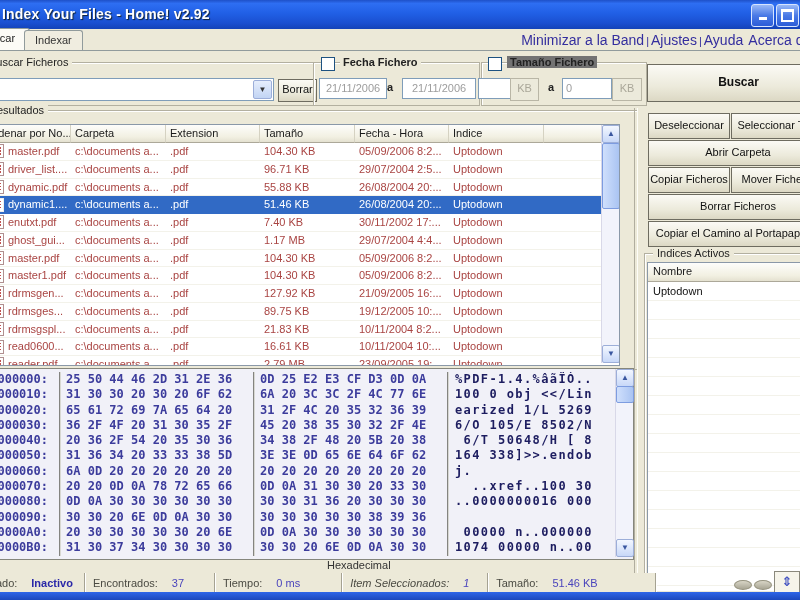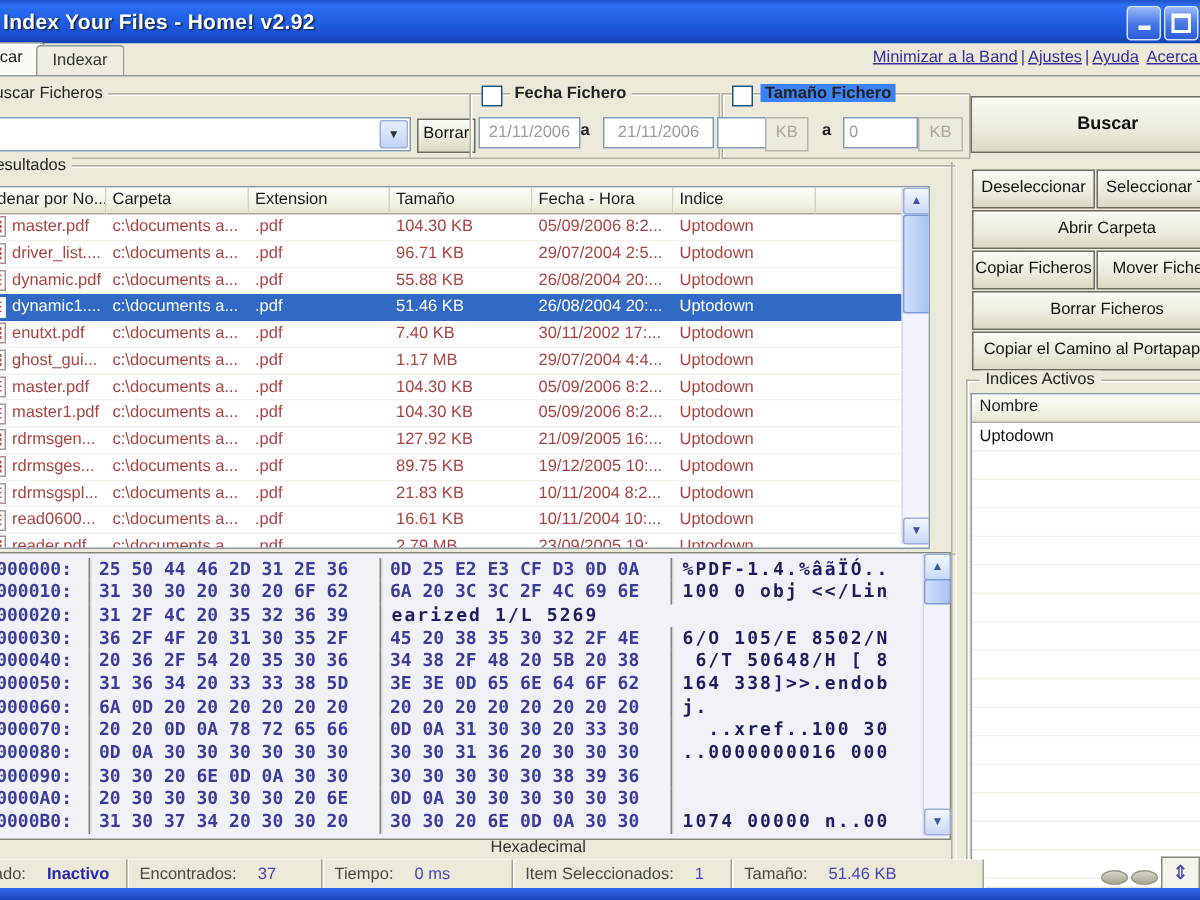--- a/index.html
+++ b/index.html
@@ -20,21 +20,21 @@
   .tb-max span{display:inline-block;width:9px;height:8px;border:2px solid #fff;border-top-width:3px;margin-top:4px;}
 
   
   .tabstrip{position:absolute;left:0;top:29px;width:860px;height:21px;background:#ece9d8;
     border-bottom:1px solid #919b9c;}
   .tab{position:absolute;bottom:0;height:19px;border:1px solid #919b9c;border-bottom:none;
     border-radius:3px 3px 0 0;text-align:center;line-height:18px;padding:0 10px;}
   .tab.active{left:-6px;width:42px;background:#fcfbf6;height:21px;font-weight:normal;}
   .tab.inactive{left:52px;background:#f0ede0;color:#333;}
   .links{position:absolute;right:8px;top:3px;white-space:nowrap;}
-  .links a{color:#342e9e;text-decoration:underline;margin:0 1px;font-size:11px;}
+  .links a{color:#342e9e;margin:0 1px;font-size:14px;}
   .links .sep{color:#342e9e;margin:0 1px;}
 
   
   .grp{position:absolute;border:1px solid #b3b0a0;box-shadow:1px 1px 0 #fff inset;}
   .grp-label{position:absolute;top:-7px;left:8px;background:#ece9d8;padding:0 4px;color:#222;white-space:nowrap;}
 
   .field{position:absolute;background:#fff;border:1px solid #7f9db9;height:19px;line-height:18px;padding:0 3px;}
   .field.gray{color:#9d9d9d;text-align:center;}
   .btn{position:absolute;background:linear-gradient(180deg,#fbfaf5,#eceadb 60%,#dcd8c4);
     border:1px solid #6e6c60;text-align:center;color:#111;cursor:default;}
@@ -136,21 +136,21 @@
 
   <div class="grp" style="left:341px;top:62px;width:165px;height:42px;"></div>
   <div class="chk" style="left:349px;top:57px;"></div>
   <div class="lbl" style="left:368px;top:56px;background:#ece9d8;padding:0 3px;">Fecha Fichero</div>
   <div class="field gray" style="left:347px;top:78px;width:60px;">21/11/2006</div>
   <div class="lbl" style="left:415px;top:81px;">a</div>
   <div class="field gray" style="left:430px;top:78px;width:66px;">21/11/2006</div>
 
   <div class="grp" style="left:509px;top:62px;width:164px;height:42px;"></div>
   <div class="chk" style="left:516px;top:57px;"></div>
-  <div class="lbl" style="left:535px;top:56px;background:#3b82f6;padding:0 3px;">Tamaño Fichero</div>
+  <div class="lbl" style="left:535px;top:56px;background:#737373;padding:0 3px;">Tamaño Fichero</div>
   <div class="field" style="left:506px;top:78px;width:26px;"></div>
   <div class="btn dis" style="left:538px;top:78px;width:27px;height:21px;line-height:19px;">KB</div>
   <div class="lbl" style="left:576px;top:81px;">a</div>
   <div class="field" style="left:590px;top:78px;width:42px;color:#9d9d9d;">0</div>
   <div class="btn dis" style="left:640px;top:78px;width:28px;height:21px;line-height:19px;">KB</div>
 
   <div class="btn" style="left:675px;top:64px;width:181px;height:36px;line-height:34px;font-weight:bold;font-size:12px;">Buscar</div>
 
   <div class="grp" style="left:4px;top:110px;width:660px;height:258px;">
     <div class="grp-label">Resultados</div>
@@ -361,25 +361,26 @@
     <div id="hex-rows" style="position:absolute;left:0;top:3px;width:634px;">
         <div class="hexrow">
           <div class="hx-off">00000000:</div>
           <div class="hx-g1">25 50 44 46 2D 31 2E 36</div>
           <div class="hx-g2">0D 25 E2 E3 CF D3 0D 0A</div>
           <div class="hx-ascii">%PDF-1.4.%âãÏÓ..</div>
         </div>
         <div class="hexrow">
           <div class="hx-off">00000010:</div>
           <div class="hx-g1">31 30 30 20 30 20 6F 62</div>
-          <div class="hx-g2">6A 20 3C 3C 2F 4C 69 6E</div>
+          <div class="hx-g2">6A 20 3C 3C 2F 4C 77 6E</div>
           <div class="hx-ascii">100 0 obj &lt;&lt;/Lin</div>
         </div>
         <div class="hexrow">
           <div class="hx-off">00000020:</div>
+          <div class="hx-g1">65 61 72 69 7A 65 64 20</div>
           <div class="hx-g2">31 2F 4C 20 35 32 36 39</div>
           <div class="hx-ascii">earized 1/L 5269</div>
         </div>
         <div class="hexrow">
           <div class="hx-off">00000030:</div>
           <div class="hx-g1">36 2F 4F 20 31 30 35 2F</div>
           <div class="hx-g2">45 20 38 35 30 32 2F 4E</div>
           <div class="hx-ascii">6/O 105/E 8502/N</div>
         </div>
         <div class="hexrow">
@@ -414,24 +415,25 @@
         </div>
         <div class="hexrow">
           <div class="hx-off">00000090:</div>
           <div class="hx-g1">30 30 20 6E 0D 0A 30 30</div>
           <div class="hx-g2">30 30 30 30 30 38 39 36</div>
         </div>
         <div class="hexrow">
           <div class="hx-off">000000A0:</div>
           <div class="hx-g1">20 30 30 30 30 30 20 6E</div>
           <div class="hx-g2">0D 0A 30 30 30 30 30 30</div>
+          <div class="hx-ascii"> 00000 n..000000</div>
         </div>
         <div class="hexrow">
           <div class="hx-off">000000B0:</div>
-          <div class="hx-g1">31 30 37 34 20 30 30 20</div>
+          <div class="hx-g1">31 30 37 34 30 30 30 30</div>
           <div class="hx-g2">30 30 20 6E 0D 0A 30 30</div>
           <div class="hx-ascii">1074 00000 n..00</div>
         </div>
       </div>
     <div class="sb" style="right:0;top:0;height:188px;">
       <div class="ar" style="top:0;"><span>▲</span></div>
       <div class="thumb" style="top:17px;height:15px;"></div>
       <div class="ar" style="bottom:0;"><span>▼</span></div>
     </div>
   </div>
@@ -479,21 +481,21 @@
       <span class="sv b">Inactivo</span>
     </div>
     <div class="spanel" style="width:128px;">
       <span class="sl">Encontrados:</span>
       <span class="sv">37</span>
     </div>
     <div class="spanel" style="width:125px;">
       <span class="sl">Tiempo:</span>
       <span class="sv">0 ms</span>
     </div>
-    <div class="spanel" style="width:145px;">
+    <div class="spanel" style="width:145px;font-style:italic;">
       <span class="sl">Item Seleccionados:</span>
       <span class="sv">1</span>
     </div>
     <div class="spanel" style="width:168px;">
       <span class="sl">Tamaño:</span>
       <span class="sv">51.46 KB</span>
     </div>
   </div>
 
   <div class="grip-oval" style="left:762px;top:580px;"></div>

